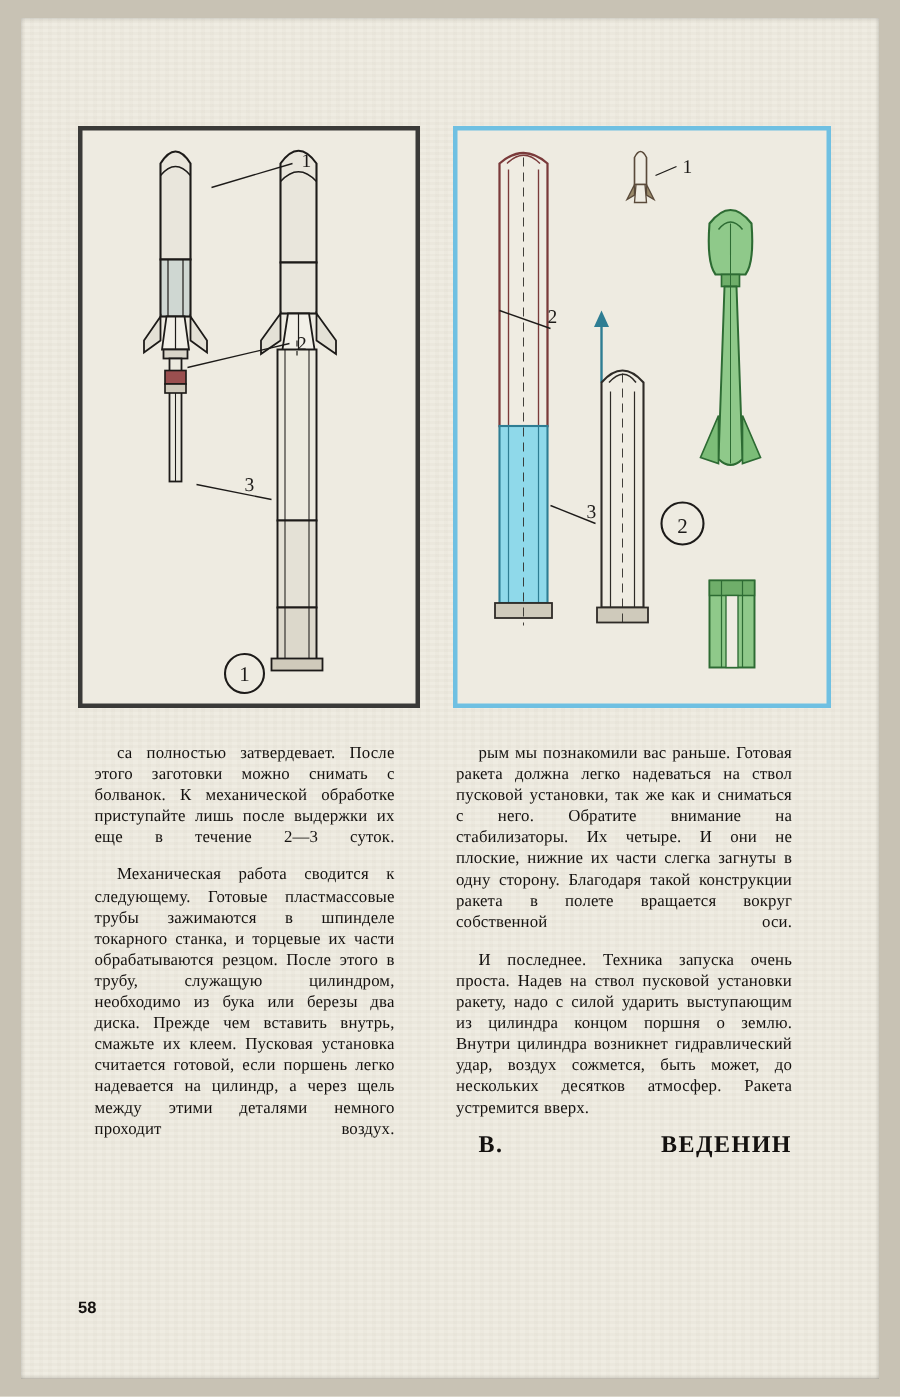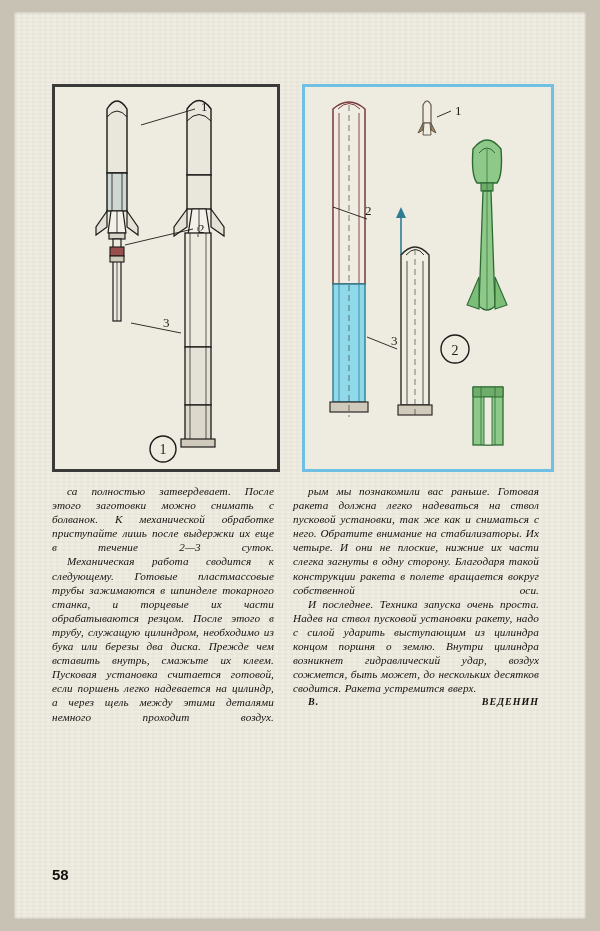--- a/index.html
+++ b/index.html
@@ -59,44 +59,43 @@
     width: 222px;
     font-size: 11.2px;
     line-height: 14.1px;
     text-align: justify;
     color: #14110f;
     letter-spacing: 0.1px;
   }
   .col-left { left: 38px; }
   .col-right { left: 279px; width: 246px; }
   .col p {
-    margin: 0;
+    margin: 11px;
     text-indent: 15px;
     text-align: justify;
     text-align-last: justify;
     word-spacing: 0.5px;
-    font-style: italic;
   }
   .col p.last { text-align-last: left; }
 
   .signature {
     margin-top: 12px;
     text-align: right;
     text-align-last: right;
     font-weight: bold;
-    font-size: 10px;
+    font-size: 16px;
     letter-spacing: 1px;
     text-indent: 0;
   }
 
   .folio {
     position: absolute;
     left: 38px;
     top: 854px;
-    font-size: 15px;
+    font-size: 11px;
     font-weight: bold;
     color: #14110f;
     font-family: "Liberation Sans", sans-serif;
   }
 </style>
 </head>
 <body>
 
 <div class="page">
   <div class="paper-tex"></div>
@@ -222,18 +221,18 @@
     </svg>
   </div>
 
   <div class="col col-left">
     <p>са полностью затвердевает. После этого заготовки можно снимать с болванок. К механической обработке приступайте лишь после выдержки их еще в течение 2—3 суток.</p>
     <p>Механическая работа сводится к следующему. Готовые пластмассовые трубы зажимаются в шпинделе токарного станка, и торцевые их части обрабатываются резцом. После этого в трубу, служащую цилиндром, необходимо из бука или березы два диска. Прежде чем вставить внутрь, смажьте их клеем. Пусковая установка считается готовой, если поршень легко надевается на цилиндр, а через щель между этими деталями немного проходит воздух.</p>
   </div>
 
   <div class="col col-right">
     <p>рым мы познакомили вас раньше. Готовая ракета должна легко надеваться на ствол пусковой установки, так же как и сниматься с него. Обратите внимание на стабилизаторы. Их четыре. И они не плоские, нижние их части слегка загнуты в одну сторону. Благодаря такой конструкции ракета в полете вращается вокруг собственной оси.</p>
-    <p class="last">И последнее. Техника запуска очень проста. Надев на ствол пусковой установки ракету, надо с силой ударить выступающим из цилиндра концом поршня о землю. Внутри цилиндра возникнет гидравлический удар, воздух сожмется, быть может, до нескольких десятков сводится. Ракета устремится вверх.</p>
+    <p class="last">И последнее. Техника запуска очень проста. Надев на ствол пусковой установки ракету, надо с силой ударить выступающим из цилиндра концом поршня о землю. Внутри цилиндра возникнет гидравлический удар, воздух сожмется, быть может, до нескольких десятков атмосфер. Ракета устремится вверх.</p>
     <p class="signature">В. ВЕДЕНИН</p>
   </div>
 
   <div class="folio">58</div>
 </div>
 
 </body></html>

